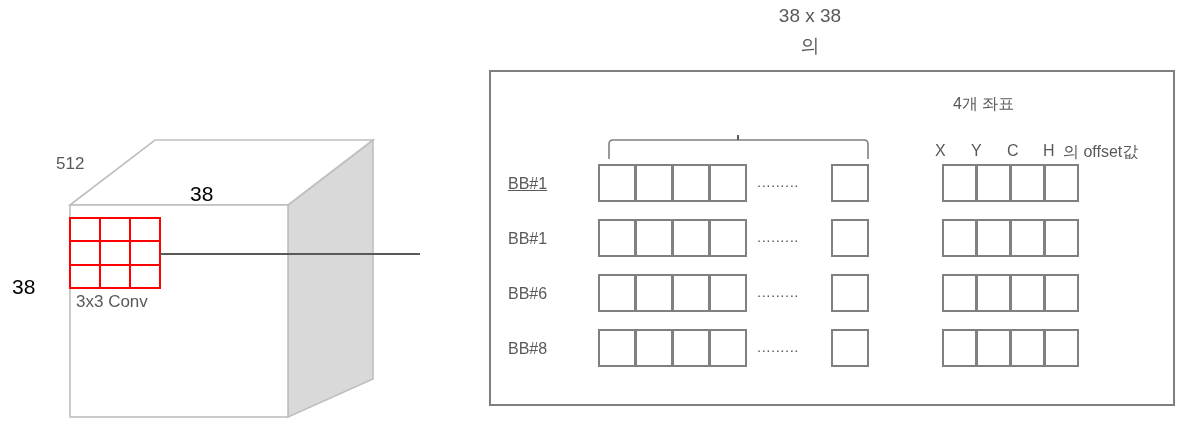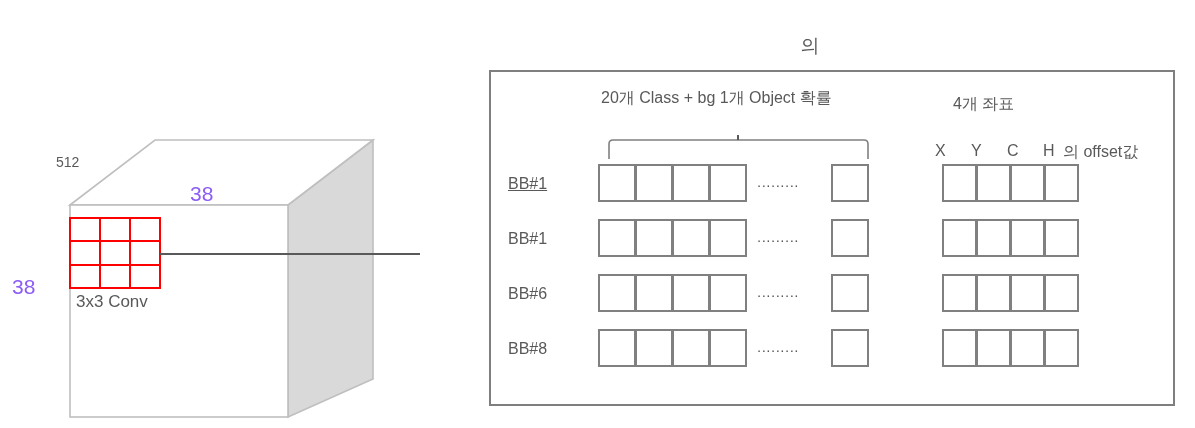--- a/index.html
+++ b/index.html
@@ -21,22 +21,22 @@
     position: absolute;
     color: #595959;
     white-space: nowrap;
     line-height: 1.1;
   }
 
   
   #cube-group { position: absolute; left: 0; top: 0; width: 420px; height: 428px; }
   #cube-svg { position: absolute; left: 0; top: 0; }
 
-  .dim-label { font-size: 21px; color: #8b5cf6; }
-  .dim-label-small { font-size: 14px; color: #595959; }
+  .dim-label { font-size: 21px; color: #000000; }
+  .dim-label-small { font-size: 17px; color: #595959; }
   .conv-label { font-size: 17px; color: #595959; }
 
   
   #panel {
     position: absolute;
     left: 489px;
     top: 70px;
     width: 686px;
     height: 336px;
     border: 2.5px solid #7f7f7f;
@@ -120,25 +120,25 @@
 
     <span class="txt dim-label-small" style="left:56px; top:155px;">512</span>
 
     <span class="txt dim-label" style="left:190px; top:182px;">38</span>
 
     <span class="txt dim-label" style="left:12px; top:275px;">38</span>
 
     <span class="txt conv-label" style="left:76px; top:293px;">3x3 Conv</span>
   </div>
 
+  <div class="panel-title" style="left:730px; top:5px; width:160px;">38 x 38</div>
   <div class="panel-title" style="left:730px; top:33px; width:160px;">의</div>
 
   <div id="panel">
 
-    <div class="group-head" style="left:110px; top:16px;">20개 Class + bg 1개 Object 확률</div>
 
     <div class="group-head" style="left:462px; top:22px;">4개 좌표</div>
 
     <svg class="bracket" style="left:115px; top:63px;" width="265" height="25" viewBox="0 0 265 25">
       <path d="M3,24 L3,9 Q3,5 7,5 L258,5 Q262,5 262,9 L262,24" fill="none" stroke="#808080" stroke-width="1.6"></path>
       <line x1="132" y1="5" x2="132" y2="-4" stroke="#595959" stroke-width="2"></line>
     </svg>
 
     <div class="coord-hdr" style="left:444px; top:70px;">X</div>
     <div class="coord-hdr" style="left:480px; top:70px;">Y</div>

